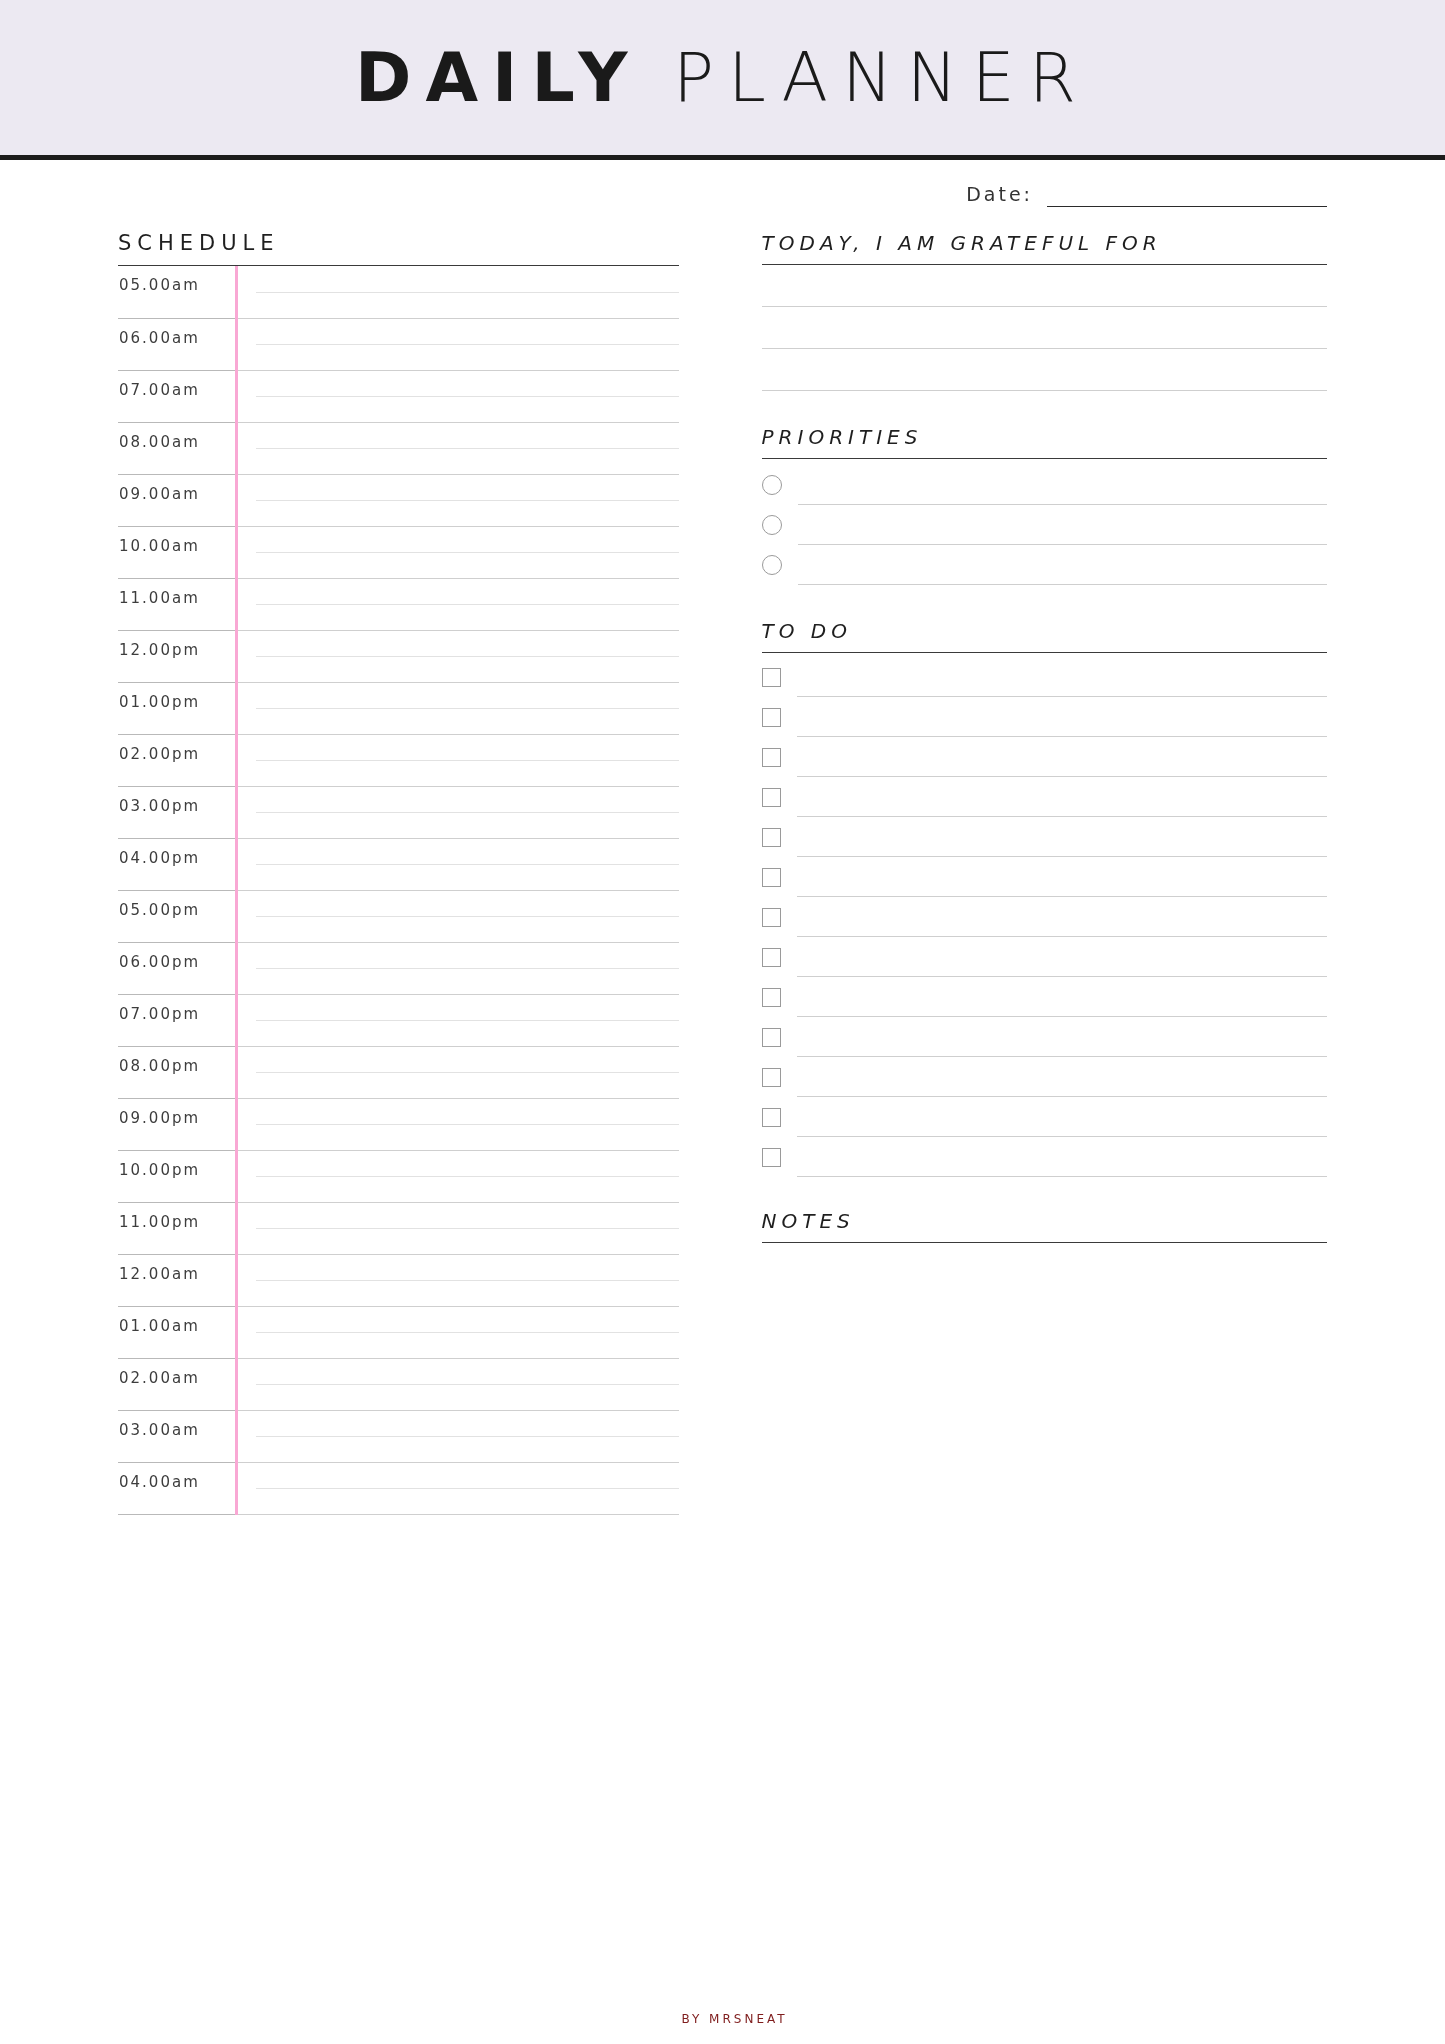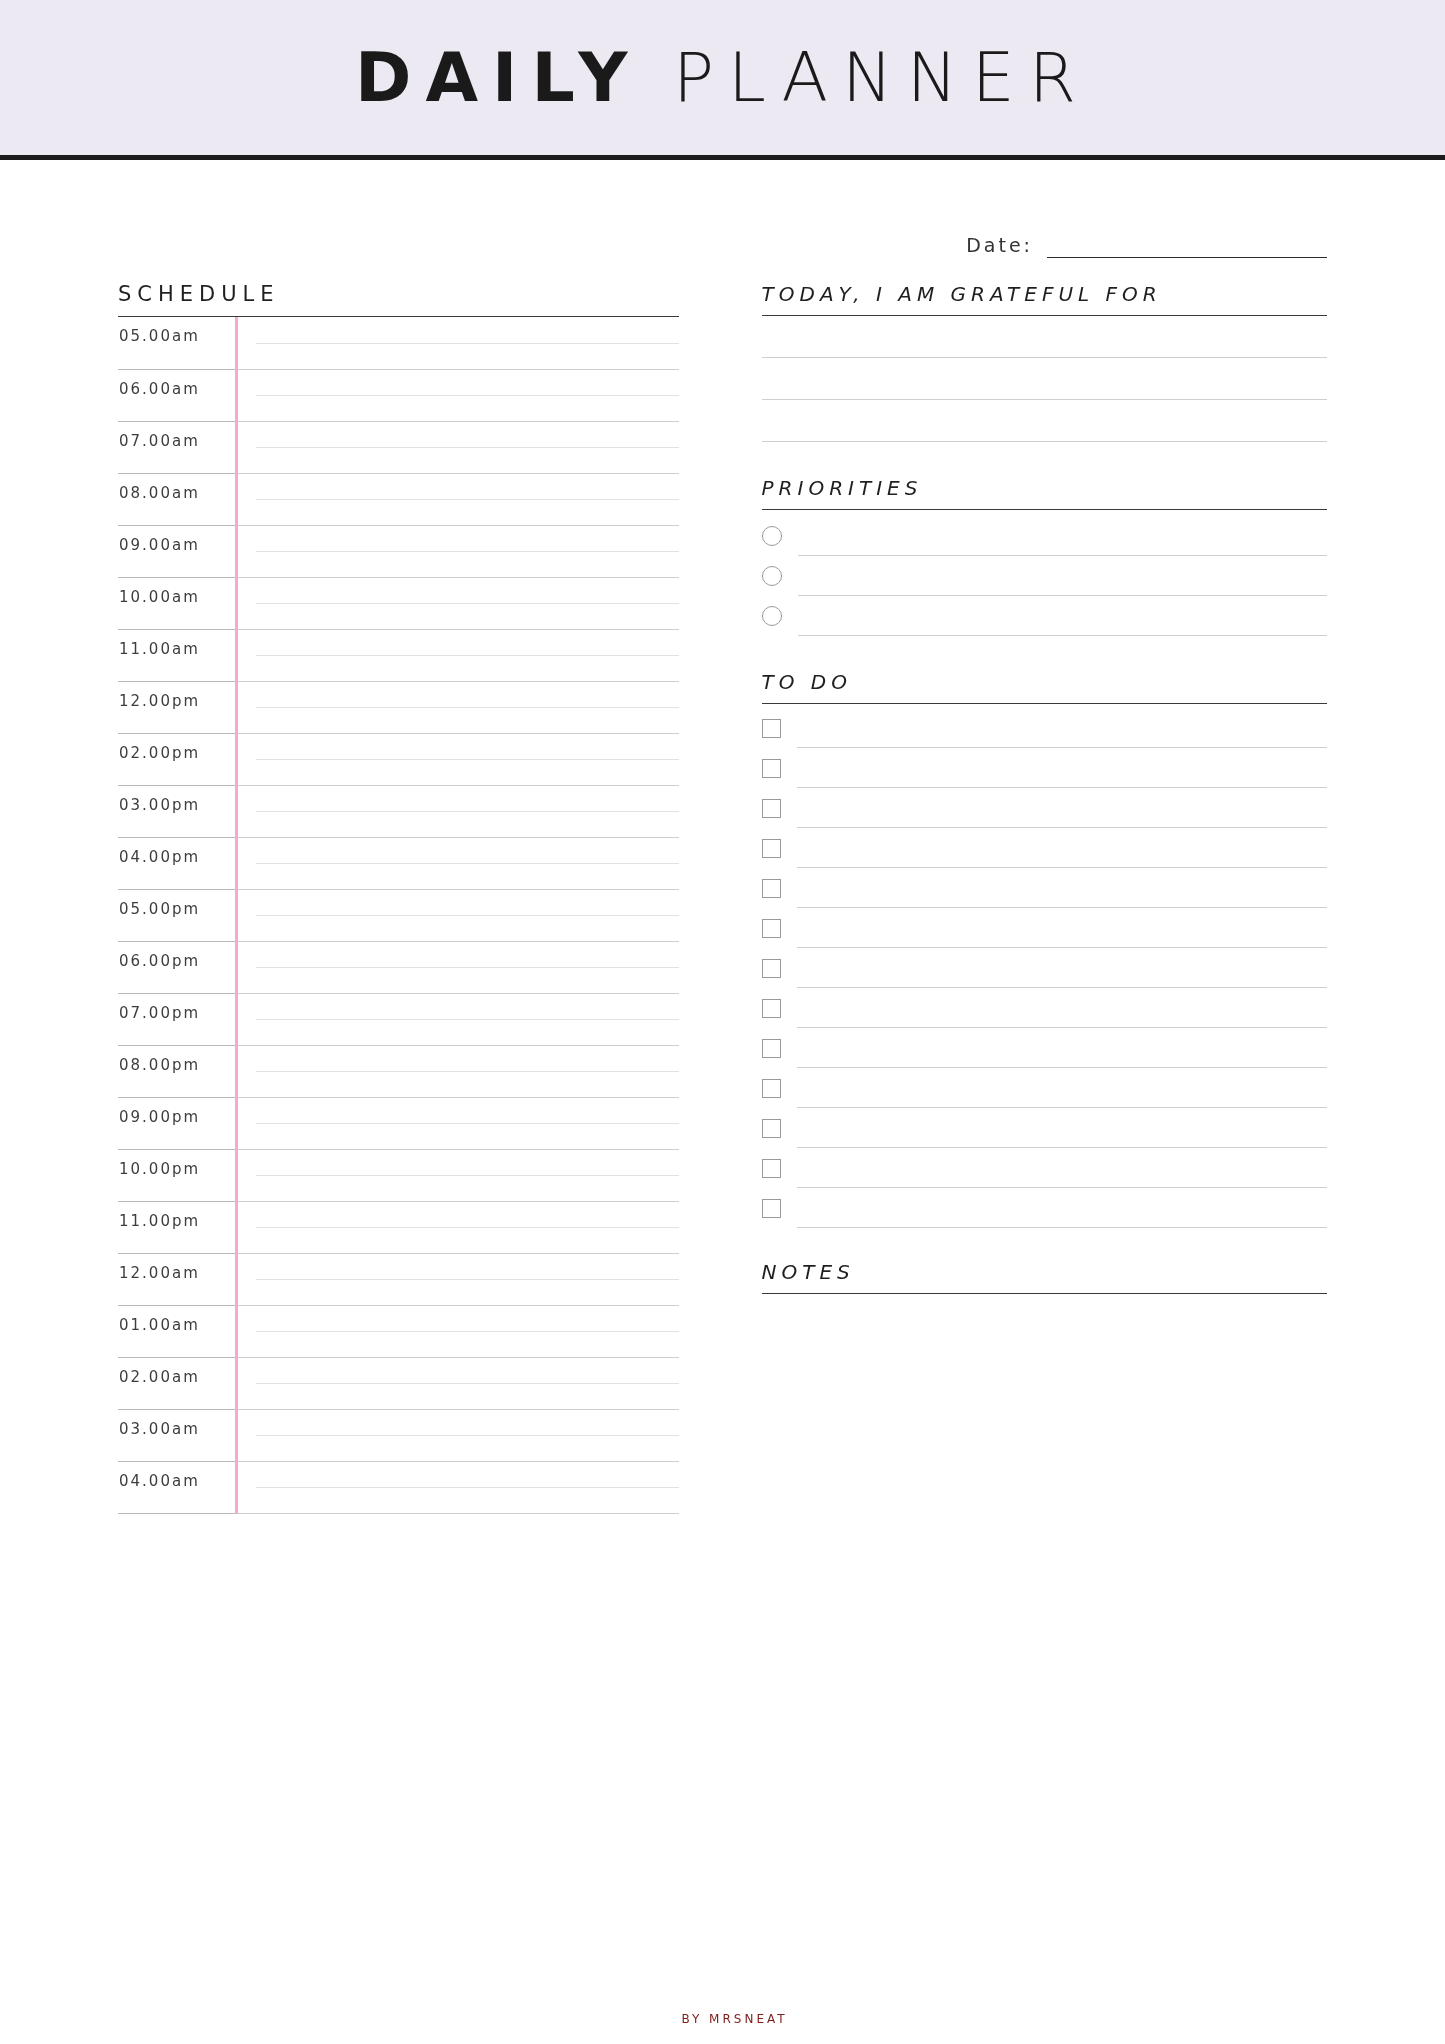--- a/index.html
+++ b/index.html
@@ -48,21 +48,21 @@
   .page {
     position: relative;
     padding: 0 118px;
   }
 
   
   .date-row {
     display: flex;
     justify-content: flex-end;
     align-items: flex-end;
-    margin-top: 74px;
+    margin-top: 23px;
     padding-right: 0;
   }
   .date-label {
     font-size: 19px;
     letter-spacing: 3px;
     color: #333;
     margin-right: 14px;
     padding-bottom: 2px;
   }
   .date-line {
@@ -240,20 +240,24 @@
           </tr>
           <tr class="schedule-row">
             <td class="schedule-time">11.00am</td>
             <td class="schedule-line-cell"></td>
           </tr>
           <tr class="schedule-row">
             <td class="schedule-time">12.00pm</td>
             <td class="schedule-line-cell"></td>
           </tr>
           <tr class="schedule-row">
+            <td class="schedule-time">01.00pm</td>
+            <td class="schedule-line-cell"></td>
+          </tr>
+          <tr class="schedule-row">
             <td class="schedule-time">02.00pm</td>
             <td class="schedule-line-cell"></td>
           </tr>
           <tr class="schedule-row">
             <td class="schedule-time">03.00pm</td>
             <td class="schedule-line-cell"></td>
           </tr>
           <tr class="schedule-row">
             <td class="schedule-time">04.00pm</td>
             <td class="schedule-line-cell"></td>

